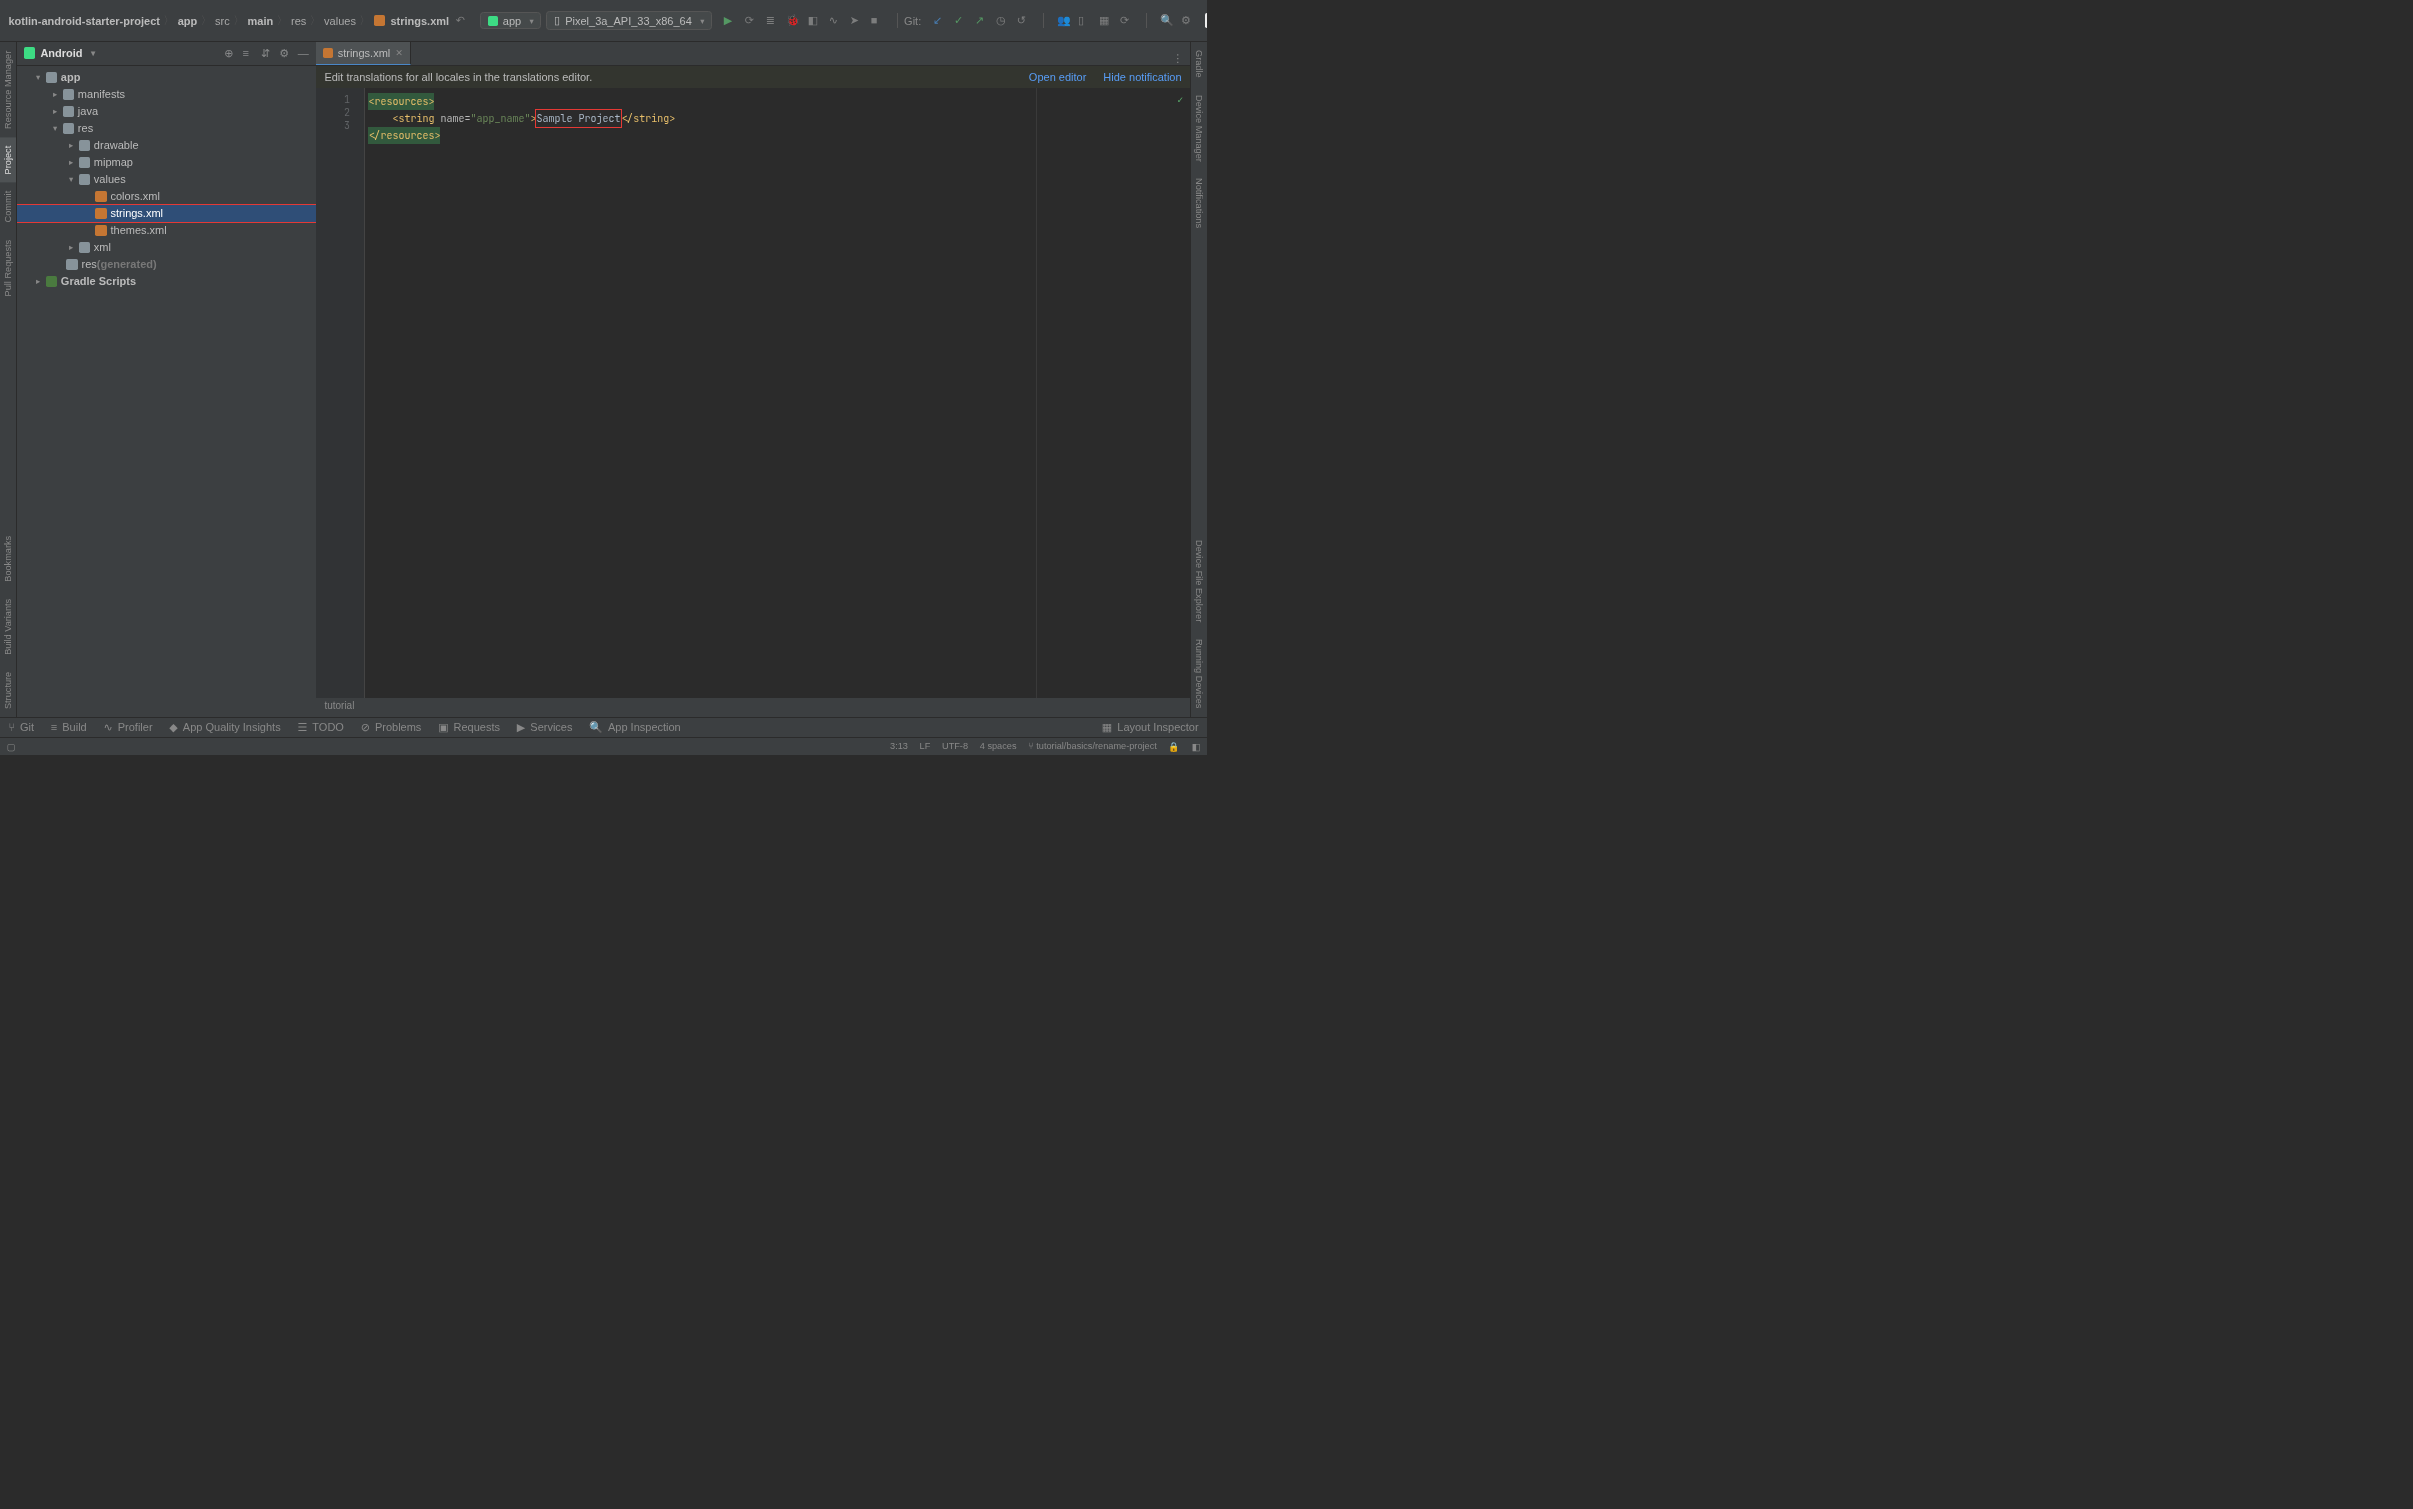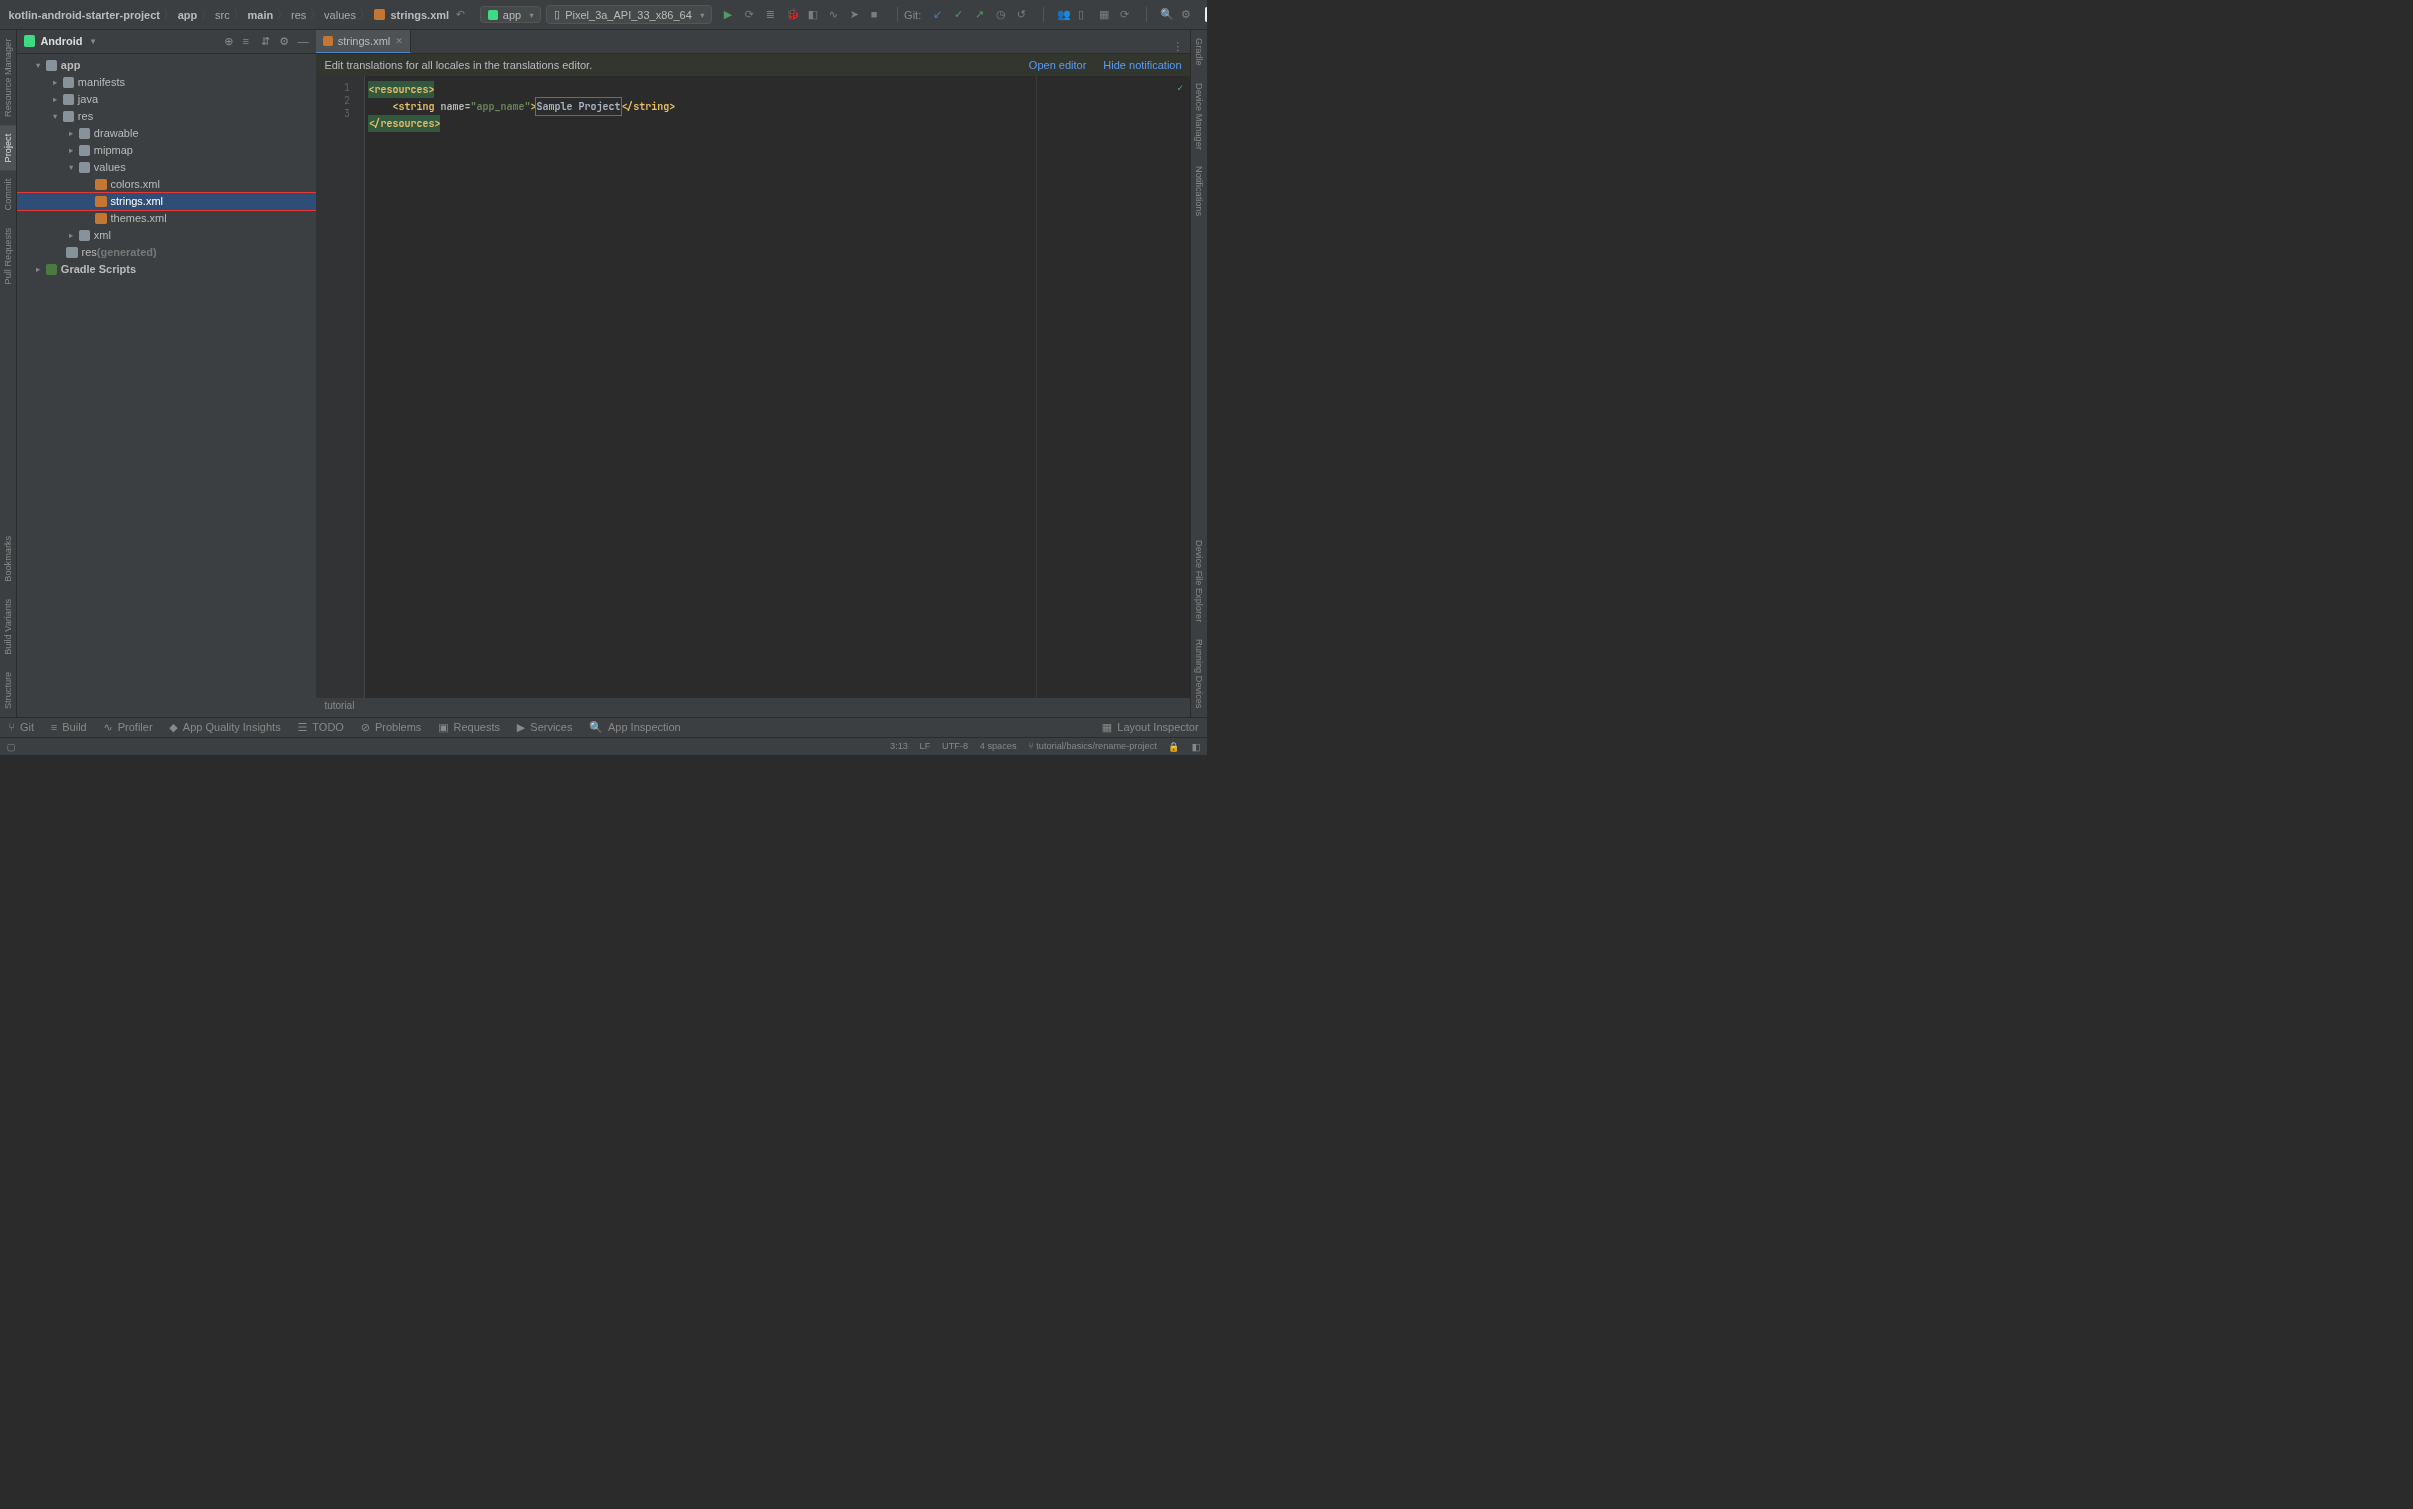--- a/index.html
+++ b/index.html
@@ -8,21 +8,21 @@
   background: #2b2b2b;
   color: #bbbbbb;
   font-size: 11px;
   width: 1207px;
   height: 755px;
   overflow: hidden;
   display: flex;
   flex-direction: column;
 }
 .top-toolbar {
-  height: 30px;
+  height: 42px;
   background: #3c3f41;
   display: flex;
   align-items: center;
   border-bottom: 0.8px solid #2b2b2b;
 }
 .breadcrumb {
   display: flex;
   align-items: center;
   gap: 3.4px;
   padding-left: 8.4px;
@@ -121,21 +121,21 @@
 .editor-body { flex:1; display:flex; position:relative; }
 .gutter-nums {
   width:39px; background:#313335; text-align:right; color:#606366;
   font-family:"JetBrains Mono","Consolas",monospace; font-size:10px; padding:5px 5px 0 0;
 }
 .gutter-extra { width:10px; background:#313335; border-right:0.8px solid #444; }
 .code-area {
   flex:1; background:#2b2b2b; padding:5px 0 0 0; position:relative;
   font-family:"JetBrains Mono","Consolas",monospace; font-size:10px;
 }
-.code-line { height:17px; line-height:17px; white-space:pre; padding-left:3.4px;font-weight:bold; }
+.code-line { height:17px; line-height:17px; white-space:pre; padding-left:3.4px; }
 .code-check { position:absolute; top:5px; right:6.7px; color:#59a869; }
 .s-tag { color:#e8bf6a; }
 .s-attr { color:#bababa; }
 .s-val { color:#6a8759; }
 .s-text { color:#a9b7c6; }
 .hl-1 { background:#32593d; display:inline-block; }
 .red-box { outline:1.7px solid #e53935; display:inline-block; padding:0 0.8px; margin-left:-0.8px; }
 .right-margin-line {
   position:absolute; top:0; bottom:0; left:671px; width:0.8px; background:#3a3a3a;
 }

